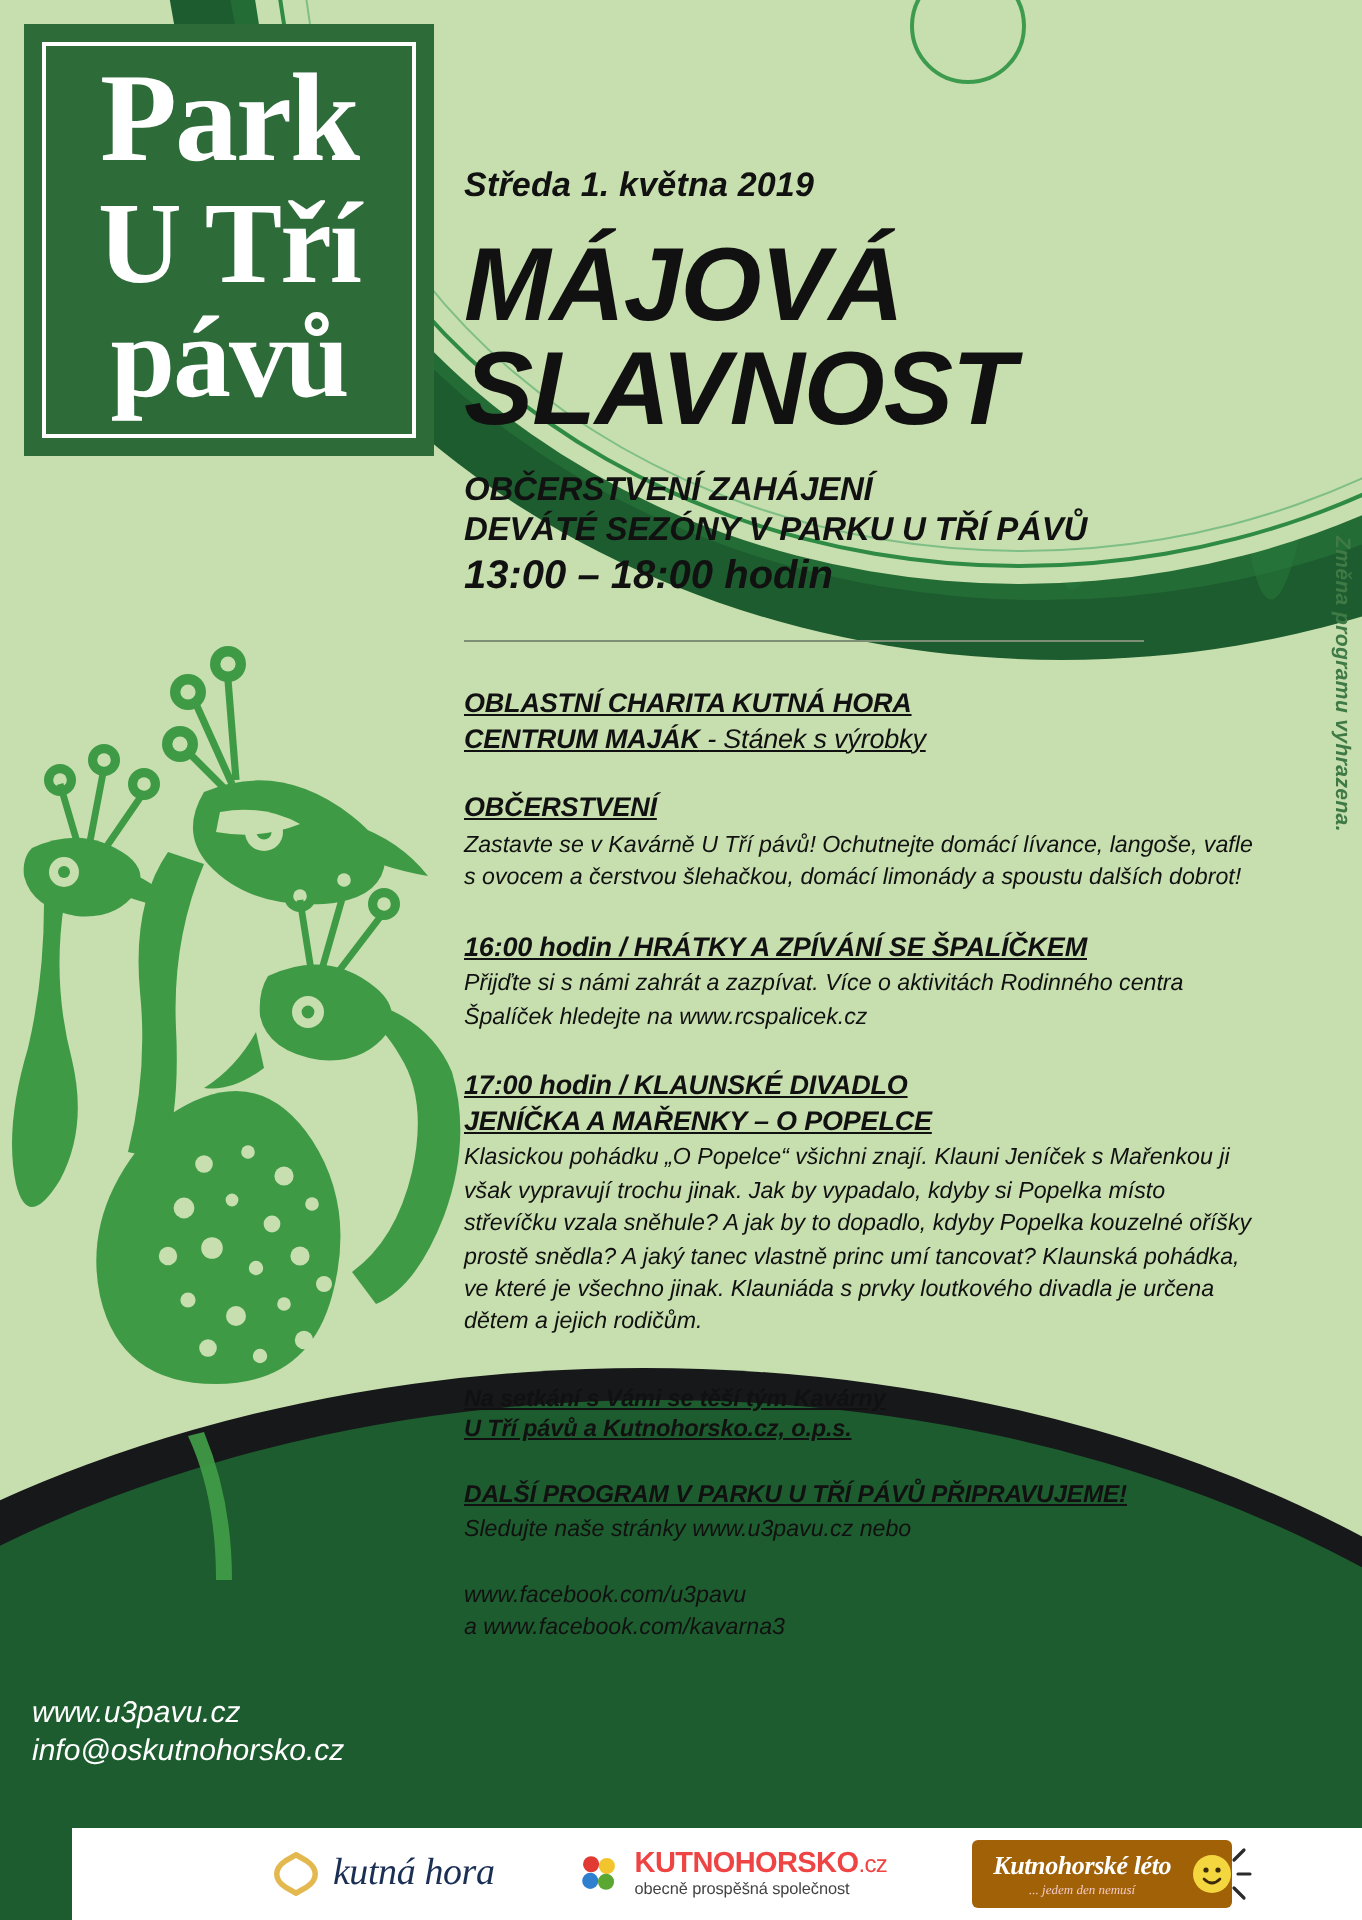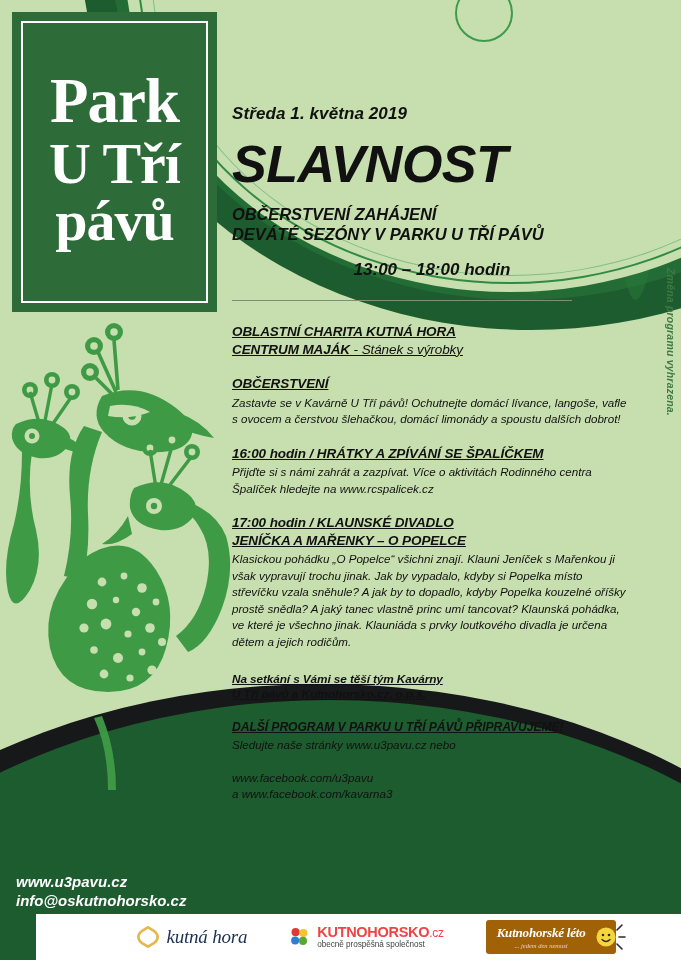--- a/index.html
+++ b/index.html
@@ -93,21 +93,21 @@
   }
   .swirl-b-6{
     bottom:-600px;left:-440px;width:1380px;height:800px;
     border-radius:50%;
     background:#0f3d1d;
   }
 
   
   .brand-panel{
     position:absolute;left:12px;top:12px;
-    width:205px;height:300px;
+    width:205px;height:216px;
     background:#2d6b39;
     padding:9px;
     z-index:6;
   }
   .brand-inner{
     width:100%;height:100%;
     border:2px solid #ffffff;
     display:flex;flex-direction:column;
     align-items:center;justify-content:center;
     padding:6px 4px 10px;
@@ -140,21 +140,21 @@
     font-style:italic;
     font-weight:600;
     color:#3f7a46;
     writing-mode:vertical-rl;
     letter-spacing:.2px;
     white-space:nowrap;
   }
 
   
   .content{
-    position:absolute;left:232px;top:104px;
+    position:absolute;left:232px;top:83px;
     width:400px;
     z-index:8;
   }
 
   .date-line{
     font-size:17px;font-weight:700;font-style:italic;
     letter-spacing:.1px;
     margin:0 0 16px 0;
   }
   .title{
@@ -164,23 +164,22 @@
     margin:0;
   }
   .title .t2{display:block;margin-top:2px;}
   .subtitle{
     font-size:16.5px;font-weight:700;font-style:italic;
     line-height:1.22;
     margin:14px 0 0 0;
     letter-spacing:-.1px;
   }
   .time{
-    font-size:17px;font-weight:700;font-style:italic;
-    margin:16px 0 0 0;
-    text-align:center;
+    font-size:20px;font-weight:700;font-style:italic;
+    margin:2px 0 0 0;
   }
   .rule{
     height:1px;background:#7d8f74;
     margin:20px 0 22px 0;
     border:0;
     width:340px;
   }
 
   .block{margin-bottom:17px;}
   .block:last-child{margin-bottom:0;}
@@ -193,24 +192,24 @@
   }
   .b-head .light{font-weight:400;}
   .b-body{
     font-size:11.6px;font-style:italic;
     line-height:1.42;
     margin-top:2px;
   }
 
   
   .contact{
-    position:absolute;left:16px;bottom:50px;
+    position:absolute;left:16px;bottom:75px;
     z-index:9;
     color:#fff;
-    font-size:15px;font-style:italic;font-weight:700;
+    font-size:15px;font-style:italic;font-weight:400;
     line-height:1.28;
   }
 
   
   .sponsors{
     position:absolute;left:0;bottom:0;
     width:100%;height:46px;
     background:#ffffff;
     z-index:12;
     display:flex;
@@ -376,20 +375,21 @@
     </div>
   </div>
 
   <div class="side-note">Změna programu vyhrazena.</div>
 
   <div class="content">
 
     <div class="date-line">Středa 1. května 2019</div>
 
     <h1 class="title">
+      <span>MÁJOVÁ</span>
       <span class="t2">SLAVNOST</span>
     </h1>
 
     <div class="subtitle">
       <div>OBČERSTVENÍ ZAHÁJENÍ</div>
       <div>DEVÁTÉ SEZÓNY V PARKU U TŘÍ PÁVŮ</div>
     </div>
 
     <div class="time">13:00 – 18:00 hodin</div>
 

